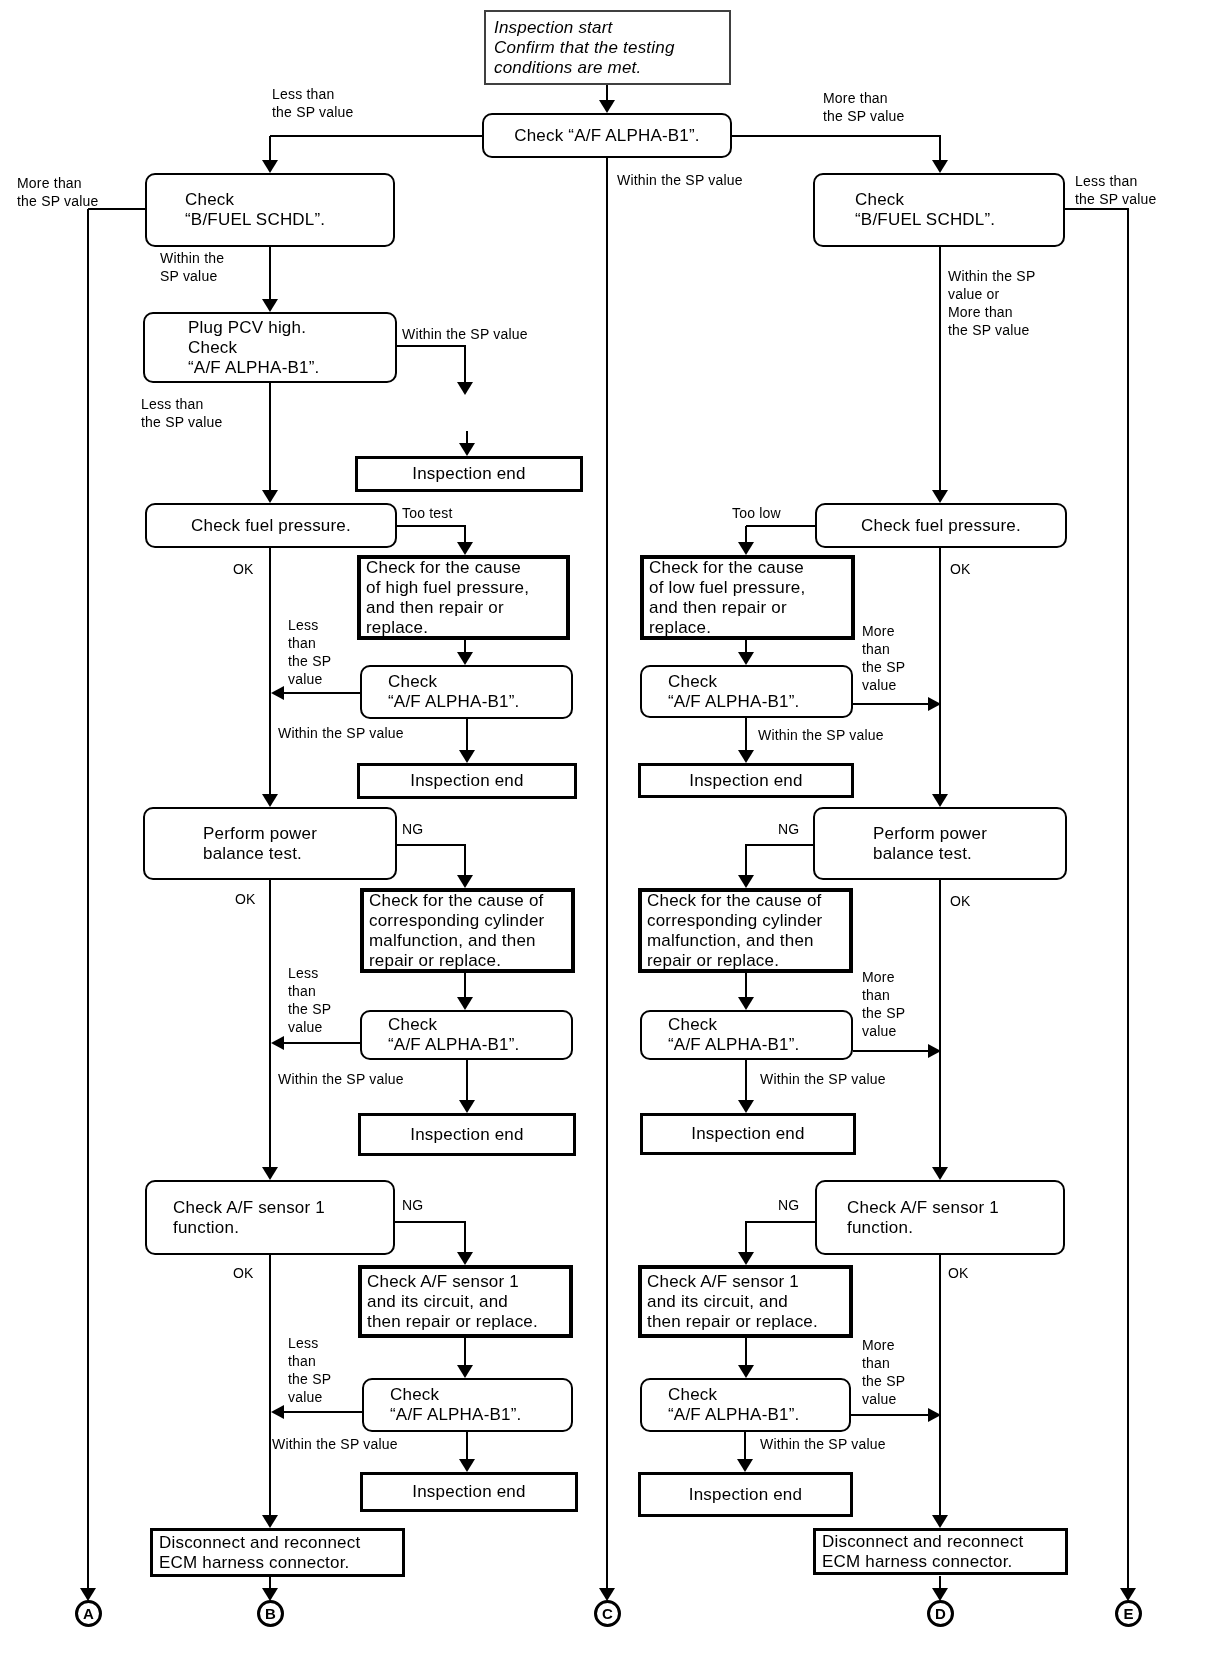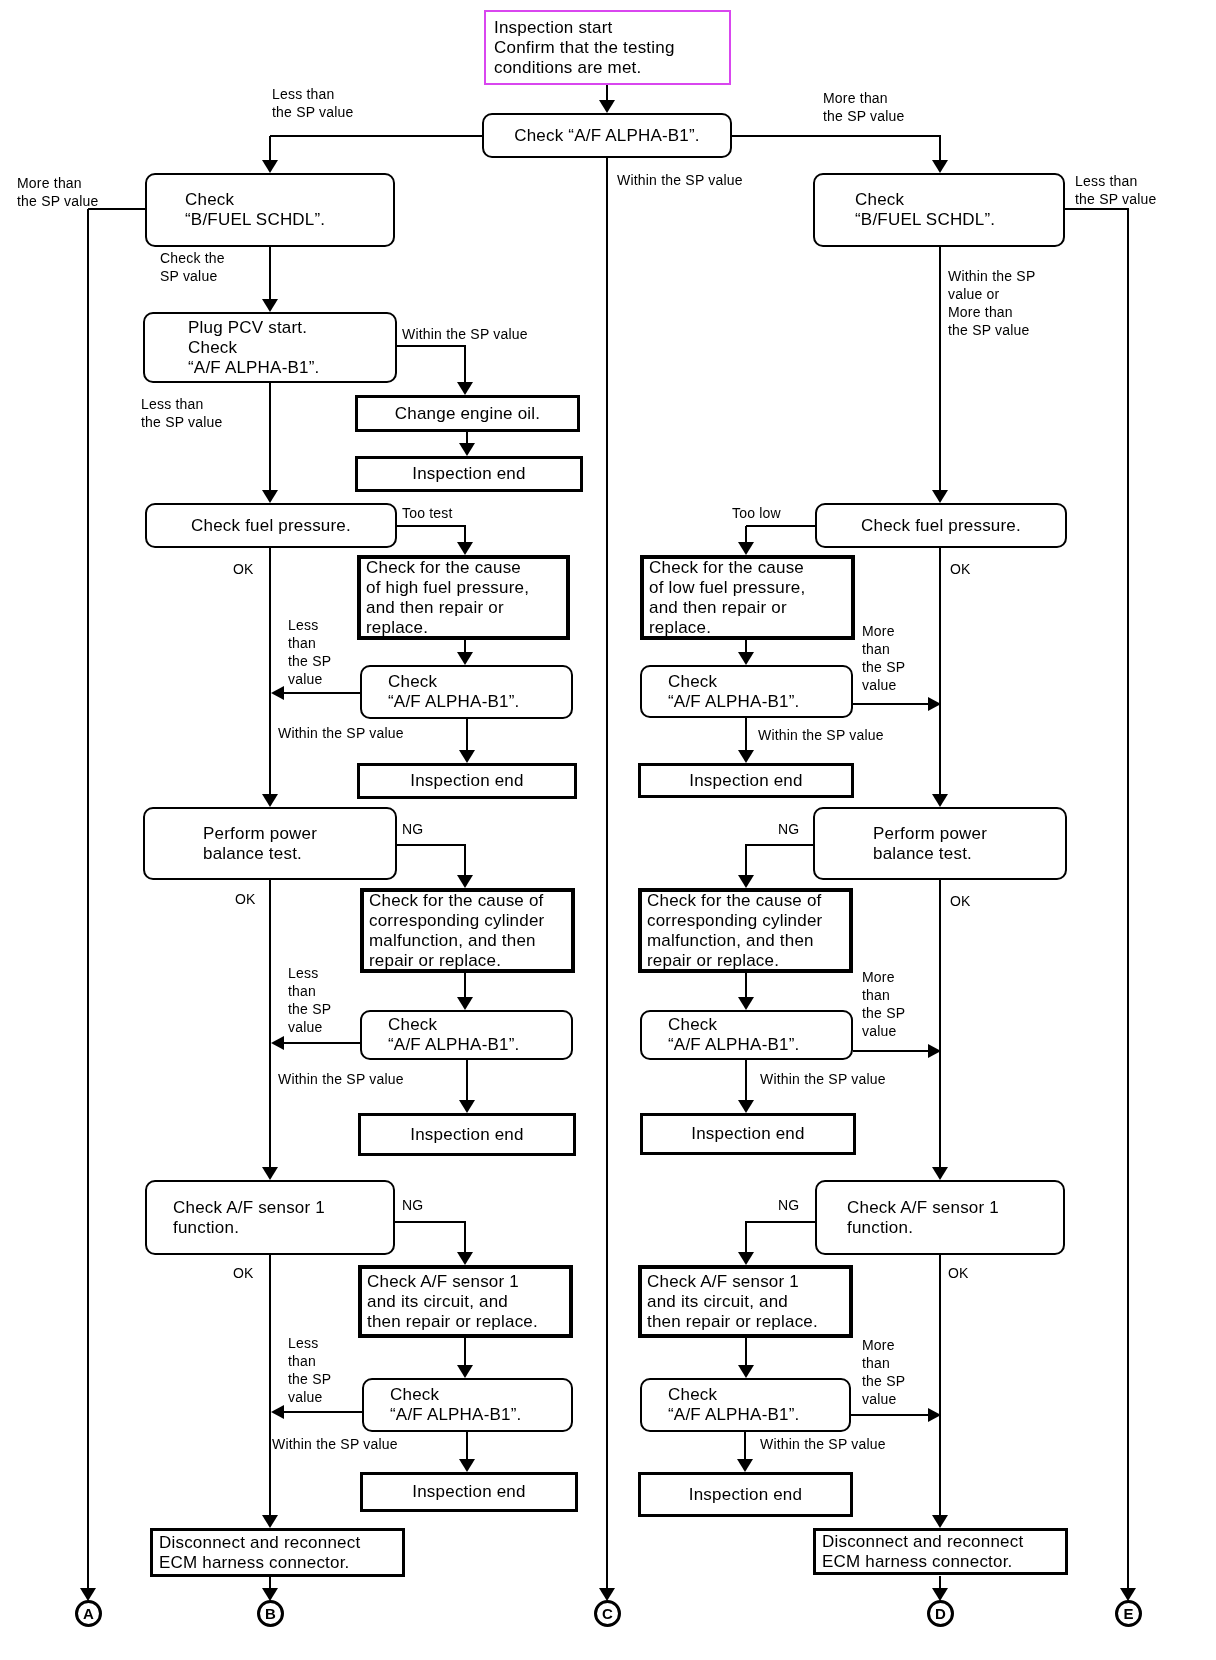--- a/index.html
+++ b/index.html
@@ -3,21 +3,21 @@
 <meta charset="utf-8">
 <style>
   html,body{margin:0;padding:0;background:#ffffff;}
   body{font-family:"Liberation Sans", sans-serif; color:#000;}
   .diagram{position:relative;width:1216px;height:1660px;background:#fff;overflow:hidden;}
   
   .box{position:absolute;box-sizing:border-box;background:#fff;display:flex;align-items:center;
        font-size:17px;line-height:20px;white-space:pre-line;letter-spacing:.2px;}
   .r  {border:2px solid #000;border-radius:10px;}   
   .s  {border:3px solid #000;}                      
-  .s2 {border:2px solid #d946ef;}                      
+  .s2 {border:2px solid #404040;font-style:italic;}                      
   .tk {border:4px solid #000;}                      
   .ctr{justify-content:center;text-align:center;}
   
   .h,.v{position:absolute;background:#000;}
   .h{height:2px;}
   .v{width:2px;}
   
   .ad,.al,.ar{position:absolute;width:0;height:0;}
   .ad{border-left:8px solid transparent;border-right:8px solid transparent;border-top:13px solid #000;}
   .al{border-top:7px solid transparent;border-bottom:7px solid transparent;border-right:13px solid #000;}
@@ -34,24 +34,23 @@
 <div class="diagram">
 
   <div class="box s2" style="left:484px;top:10px;width:247px;height:75px;padding-left:8px">Inspection start
 Confirm that the testing
 conditions are met.</div>
   <div class="box r ctr" style="left:482px;top:113px;width:250px;height:45px">Check “A/F ALPHA-B1”.</div>
   <div class="box r" style="left:145px;top:173px;width:250px;height:74px;padding-left:38px">Check
 “B/FUEL SCHDL”.</div>
   <div class="box r" style="left:813px;top:173px;width:252px;height:74px;padding-left:40px">Check
 “B/FUEL SCHDL”.</div>
-  <div class="box r" style="left:143px;top:312px;width:254px;height:71px;padding-left:43px">Plug PCV start.
+  <div class="box r" style="left:143px;top:312px;width:254px;height:71px;padding-left:43px">Plug PCV high.
 Check
 “A/F ALPHA-B1”.</div>
-  <div class="box s ctr" style="left:355px;top:395px;width:225px;height:37px">Change engine oil.</div>
   <div class="box s ctr" style="left:355px;top:456px;width:228px;height:36px">Inspection end</div>
 
   <div class="box r ctr" style="left:145px;top:503px;width:252px;height:45px">Check fuel pressure.</div>
   <div class="box tk" style="left:357px;top:555px;width:213px;height:85px;padding-left:5px">Check for the cause
 of high fuel pressure,
 and then repair or
 replace.</div>
   <div class="box r" style="left:360px;top:665px;width:213px;height:54px;padding-left:26px">Check
 “A/F ALPHA-B1”.</div>
   <div class="box s ctr" style="left:357px;top:763px;width:220px;height:36px">Inspection end</div>
@@ -210,21 +209,21 @@
 
   <div class="lbl" style="left:272px;top:85px">Less than
 the SP value</div>
   <div class="lbl" style="left:823px;top:89px">More than
 the SP value</div>
   <div class="lbl" style="left:17px;top:174px">More than
 the SP value</div>
   <div class="lbl" style="left:1075px;top:172px">Less than
 the SP value</div>
   <div class="lbl" style="left:617px;top:171px">Within the SP value</div>
-  <div class="lbl" style="left:160px;top:249px">Check the
+  <div class="lbl" style="left:160px;top:249px">Within the
 SP value</div>
   <div class="lbl" style="left:948px;top:267px">Within the SP
 value or
 More than
 the SP value</div>
   <div class="lbl" style="left:402px;top:325px">Within the SP value</div>
   <div class="lbl" style="left:141px;top:395px">Less than
 the SP value</div>
   <div class="lbl" style="left:402px;top:504px">Too test</div>
   <div class="lbl" style="left:732px;top:504px">Too low</div>

